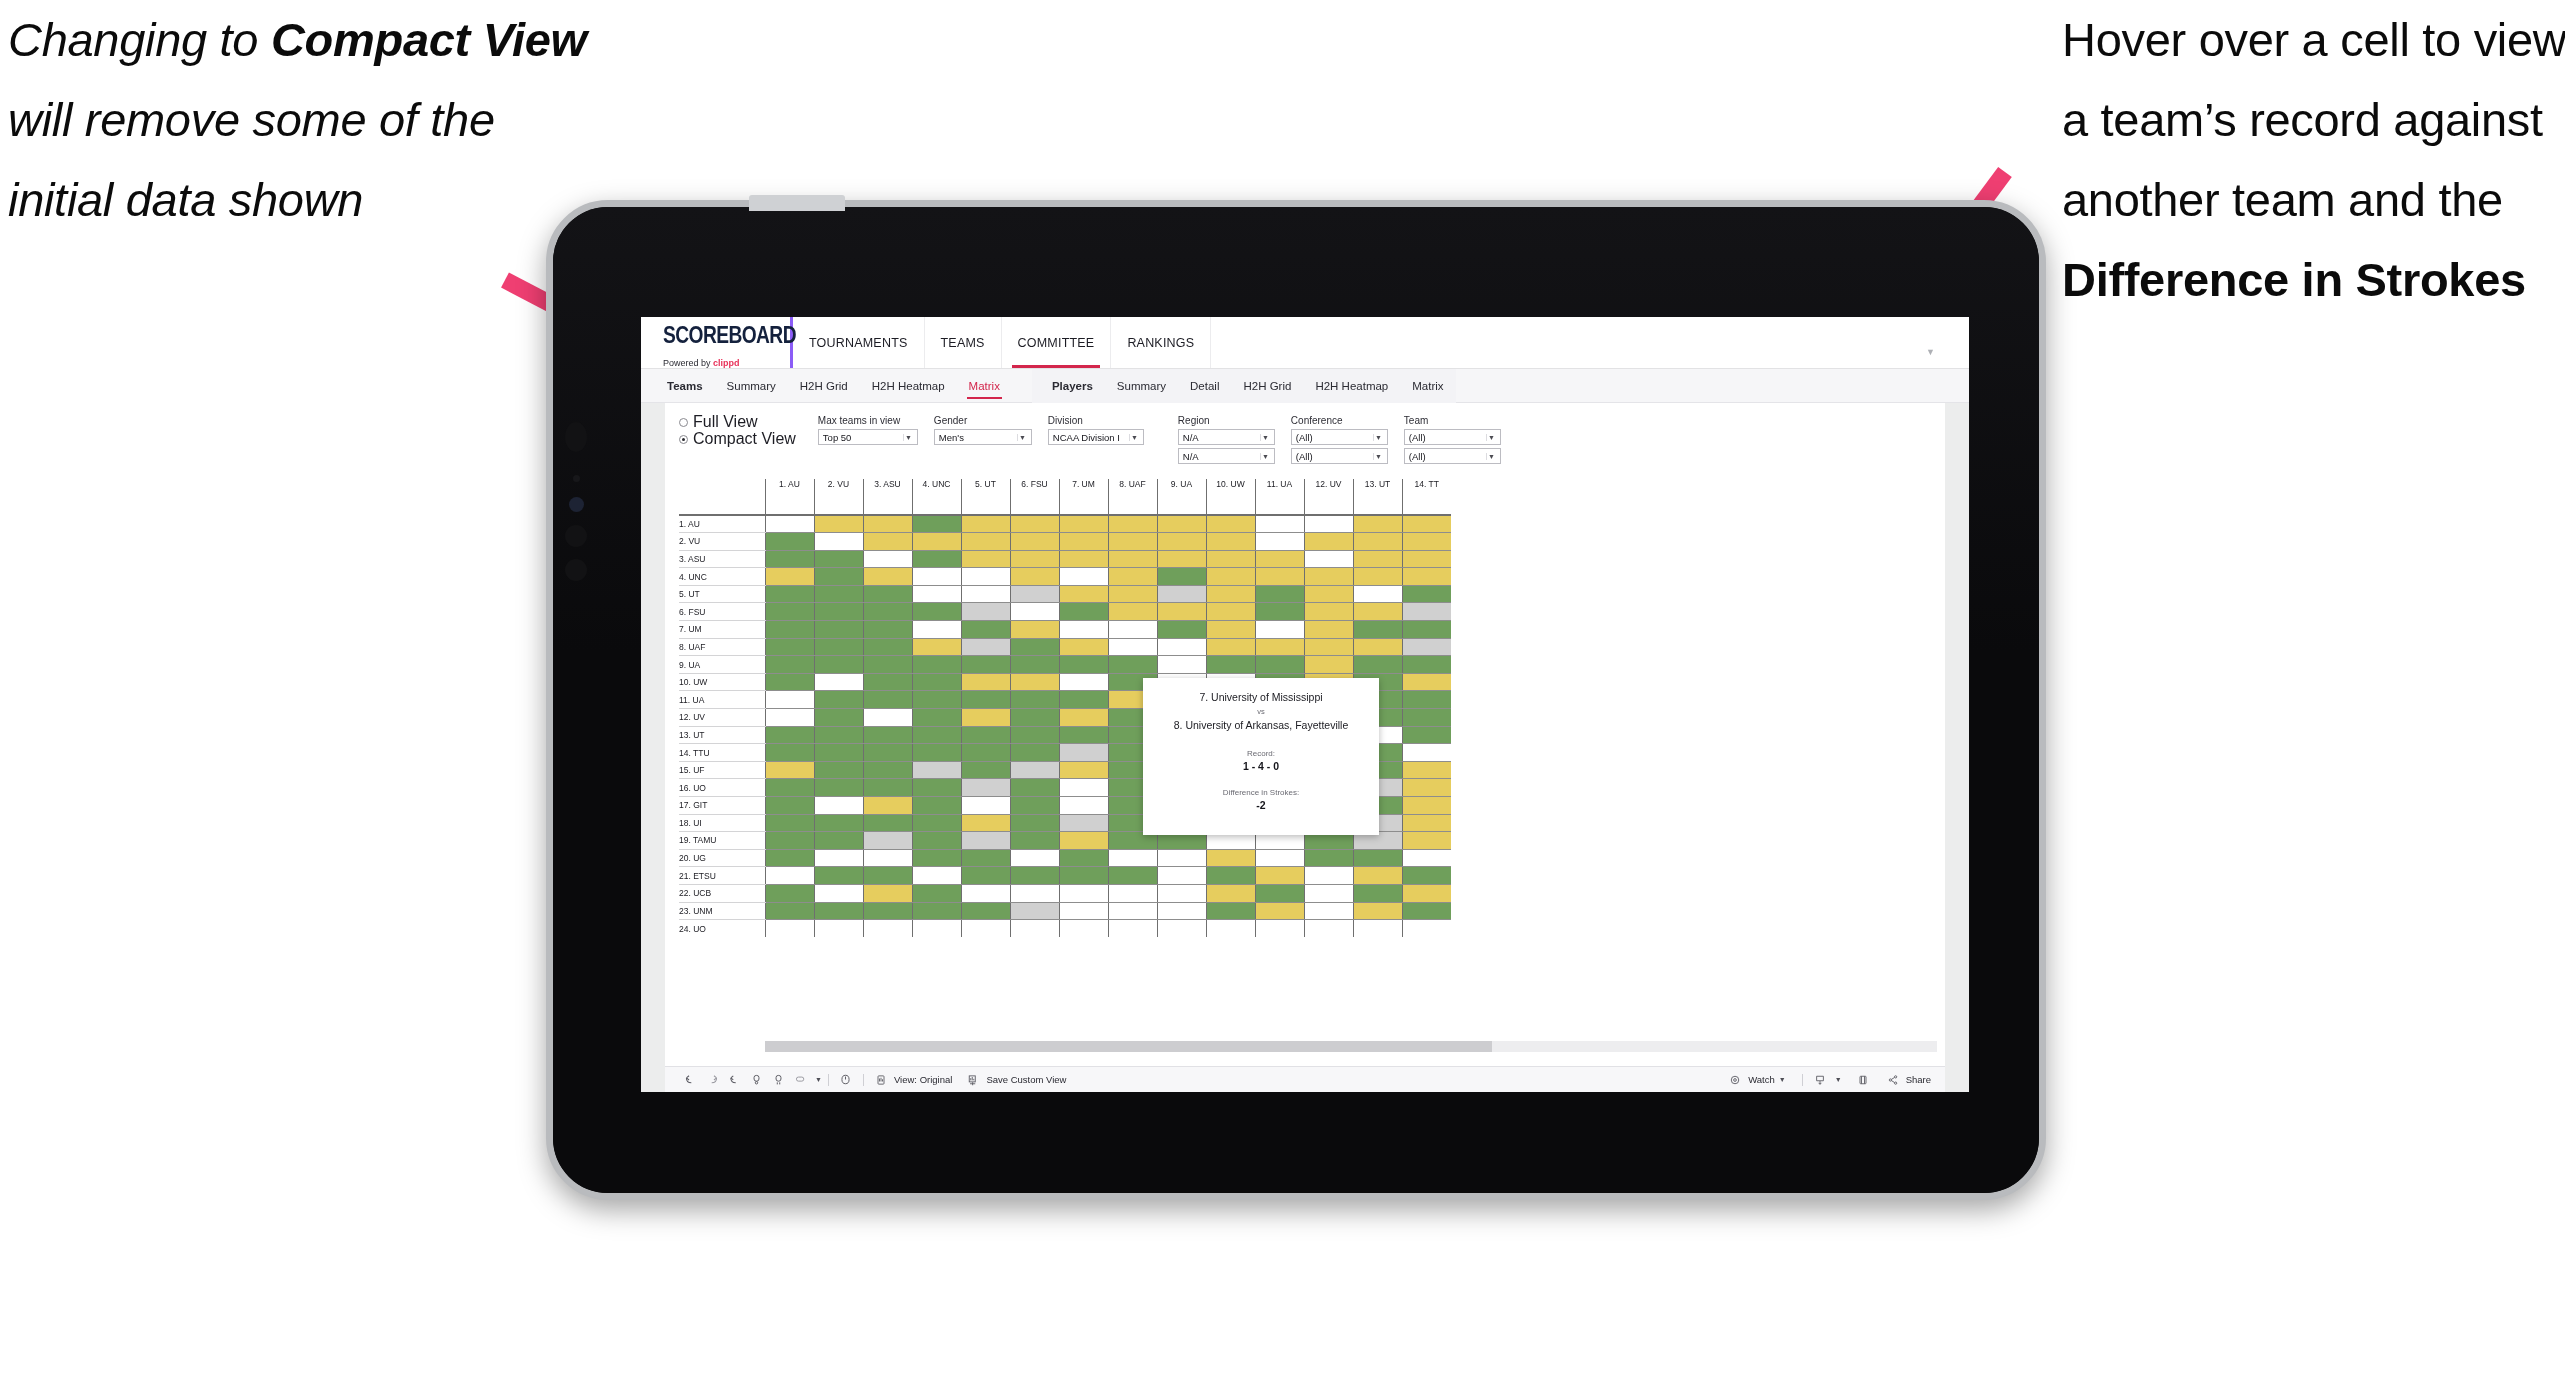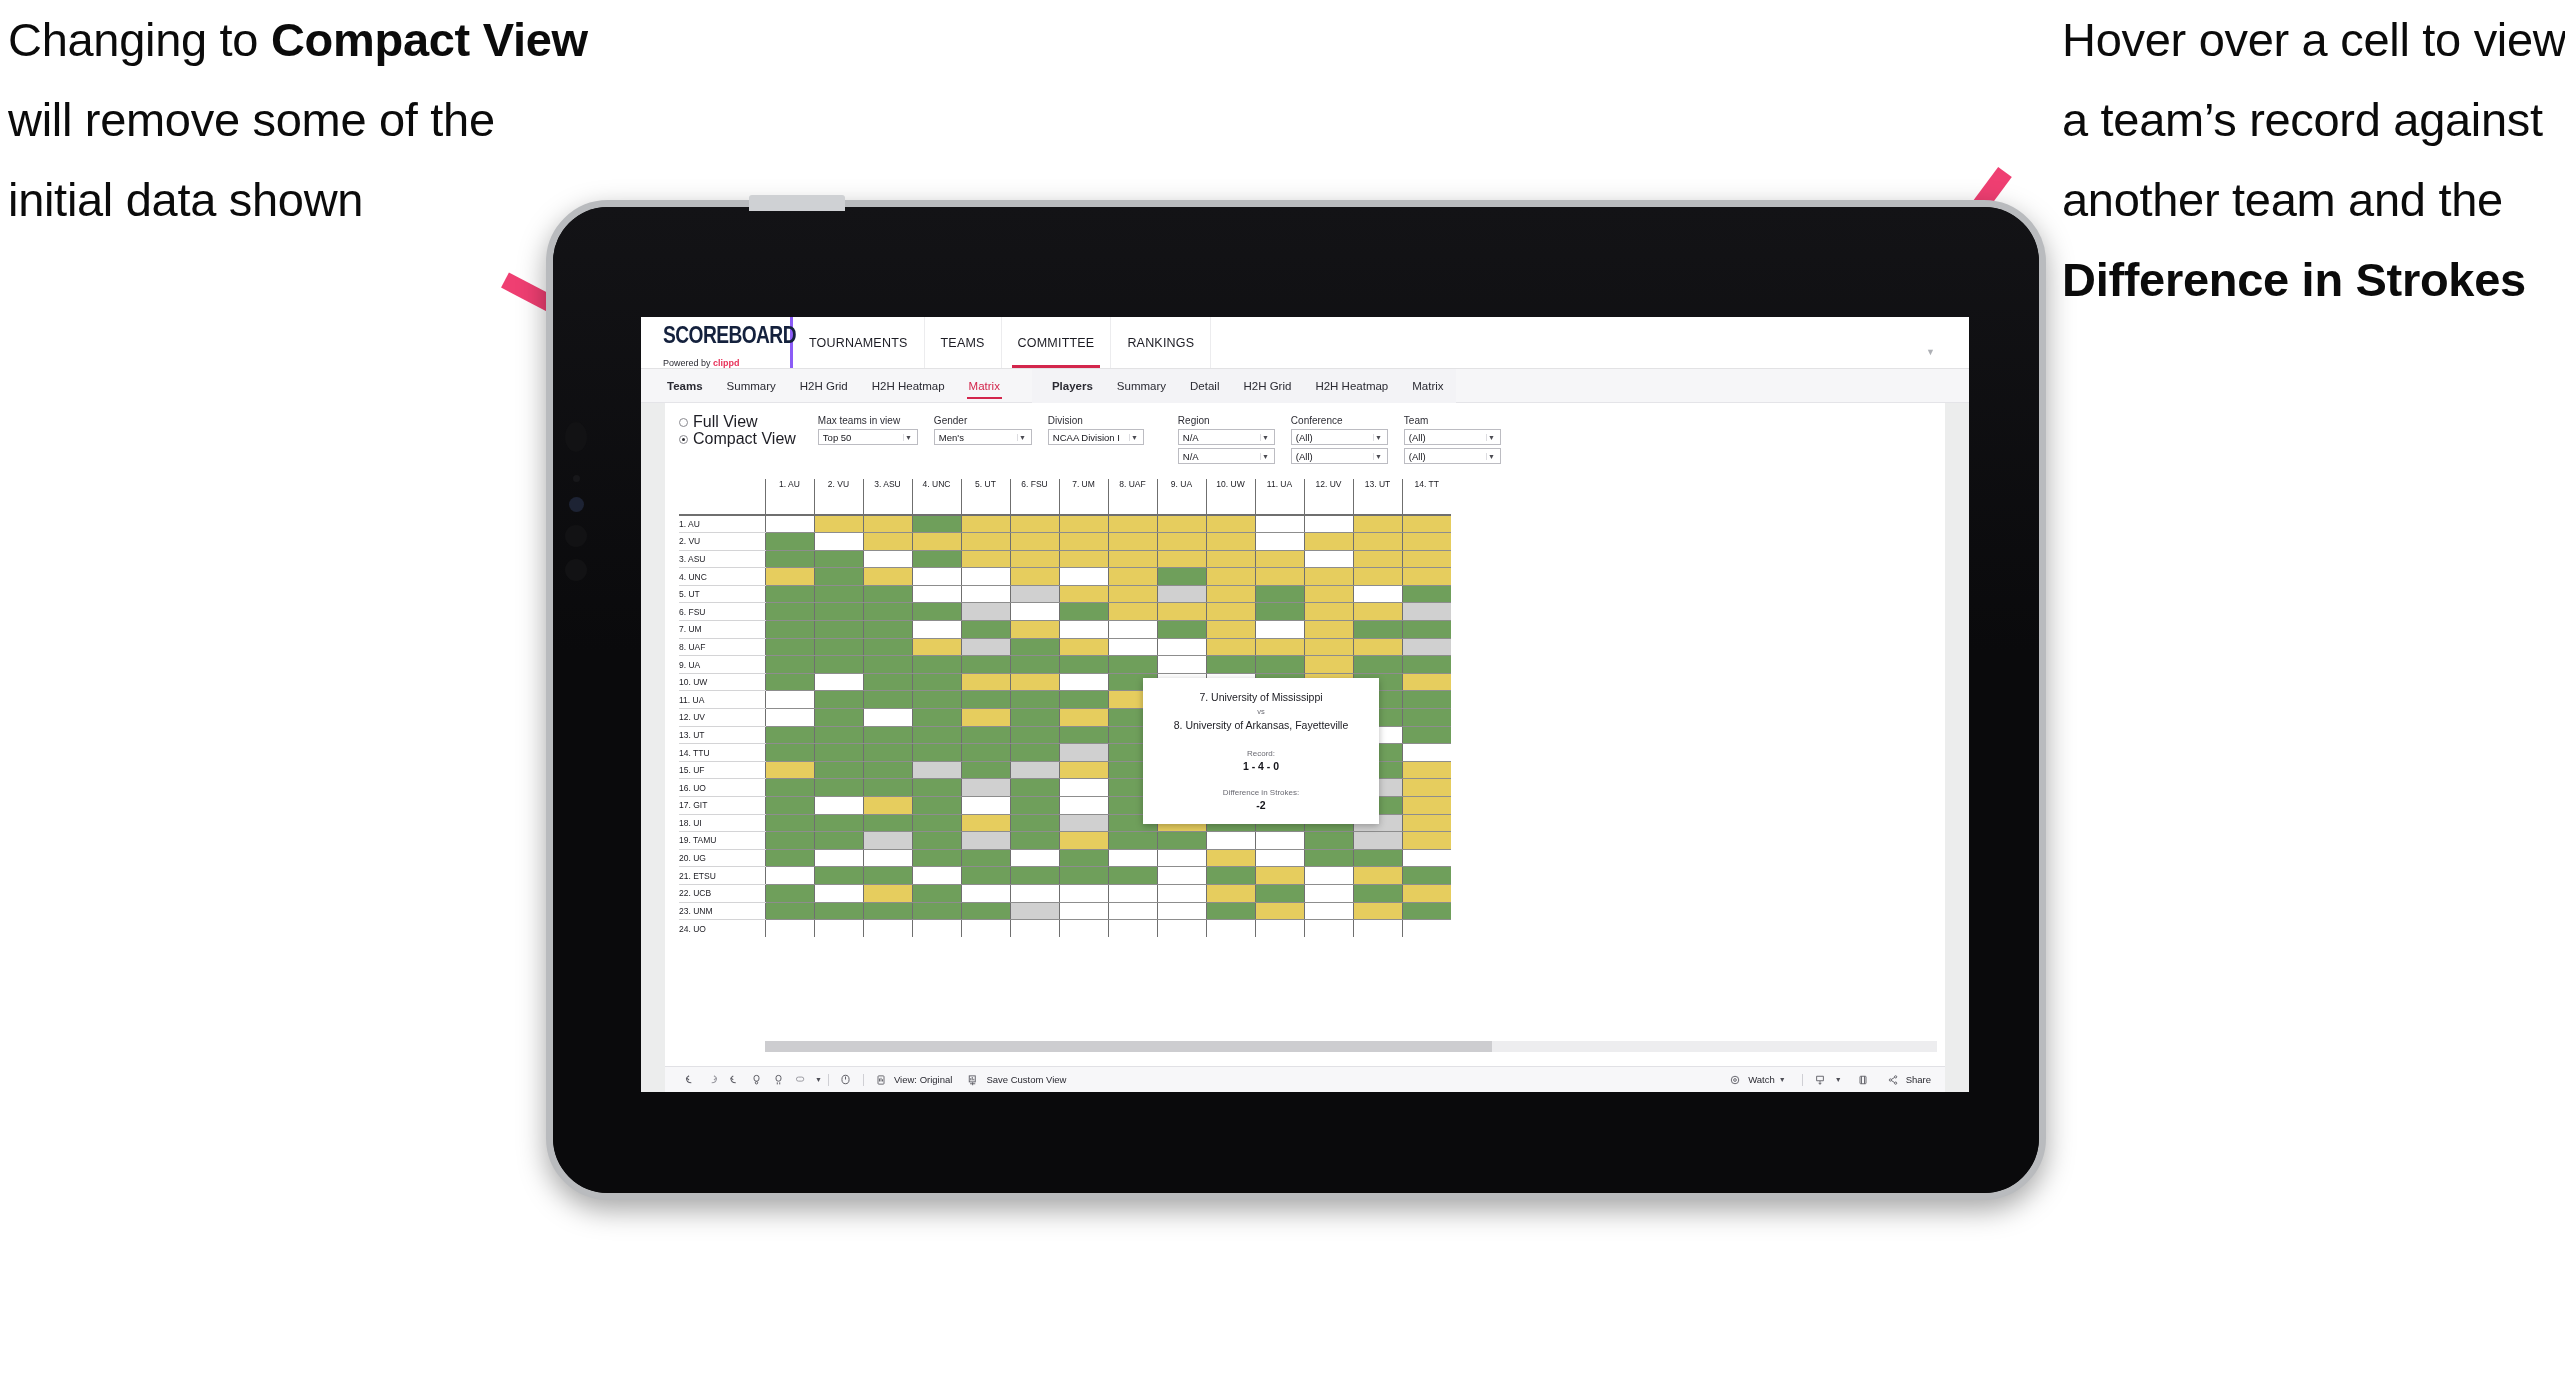--- a/index.html
+++ b/index.html
@@ -14,21 +14,21 @@
   
   .annot {
     position: absolute;
     font-family: "Liberation Sans", sans-serif;
     font-size: 47px;
     line-height: 80px;
     color: #0b0b0b;
     letter-spacing: -0.3px;
   }
   .annot b { font-weight: 700; }
-  .annot-left  { left: 8px;  top: 0px;  width: 580px; }
+  .annot-left  { left: 8px;  top: 0px;  width: 580px; font-style: italic; }
   .annot-right { left: 2062px; top: 0px; width: 520px; }
 
   
   .arrow-svg { position:absolute; left:0; top:0; width:2565px; height:1380px; pointer-events:none; }
 
   
   .tablet {
     position: absolute; left: 546px; top: 200px;
     width: 1500px; height: 1000px;
     background: #0c0c0e;
@@ -180,21 +180,21 @@
     position:absolute; left: 100px; right: 8px; bottom: 40px;
     height: 11px; background:#ededef;
   }
   .scroll-thumb { position:absolute; left:0; top:0; width: 62%; height:11px; background:#cdcdd0; }
 
   
   .tooltip {
     position:absolute; left: 478px; top: 275px;
     width: 236px; background:#fff;
     box-shadow: 0 2px 7px rgba(0,0,0,.28);
-    padding: 12px 8px 13px 8px; text-align:center;
+    padding: 12px 8px 24px 8px; text-align:center;
   }
   .tt-team { font-size: 10.5px; color:#1b1b21; line-height: 15px; }
   .tt-vs { font-size: 7.5px; color:#6a6a72; line-height: 13px; }
   .tt-lbl { font-size: 8px; color:#6a6a72; margin-top: 16px; }
   .tt-val { font-size: 10.5px; color:#14141a; margin-top: 2px; font-weight:700; }
 
   
   .toolbar {
     position:absolute; left:0; right:0; bottom:0; height: 26px;
     background:#f7f7f9; border-top:1px solid #e1e1e5;

